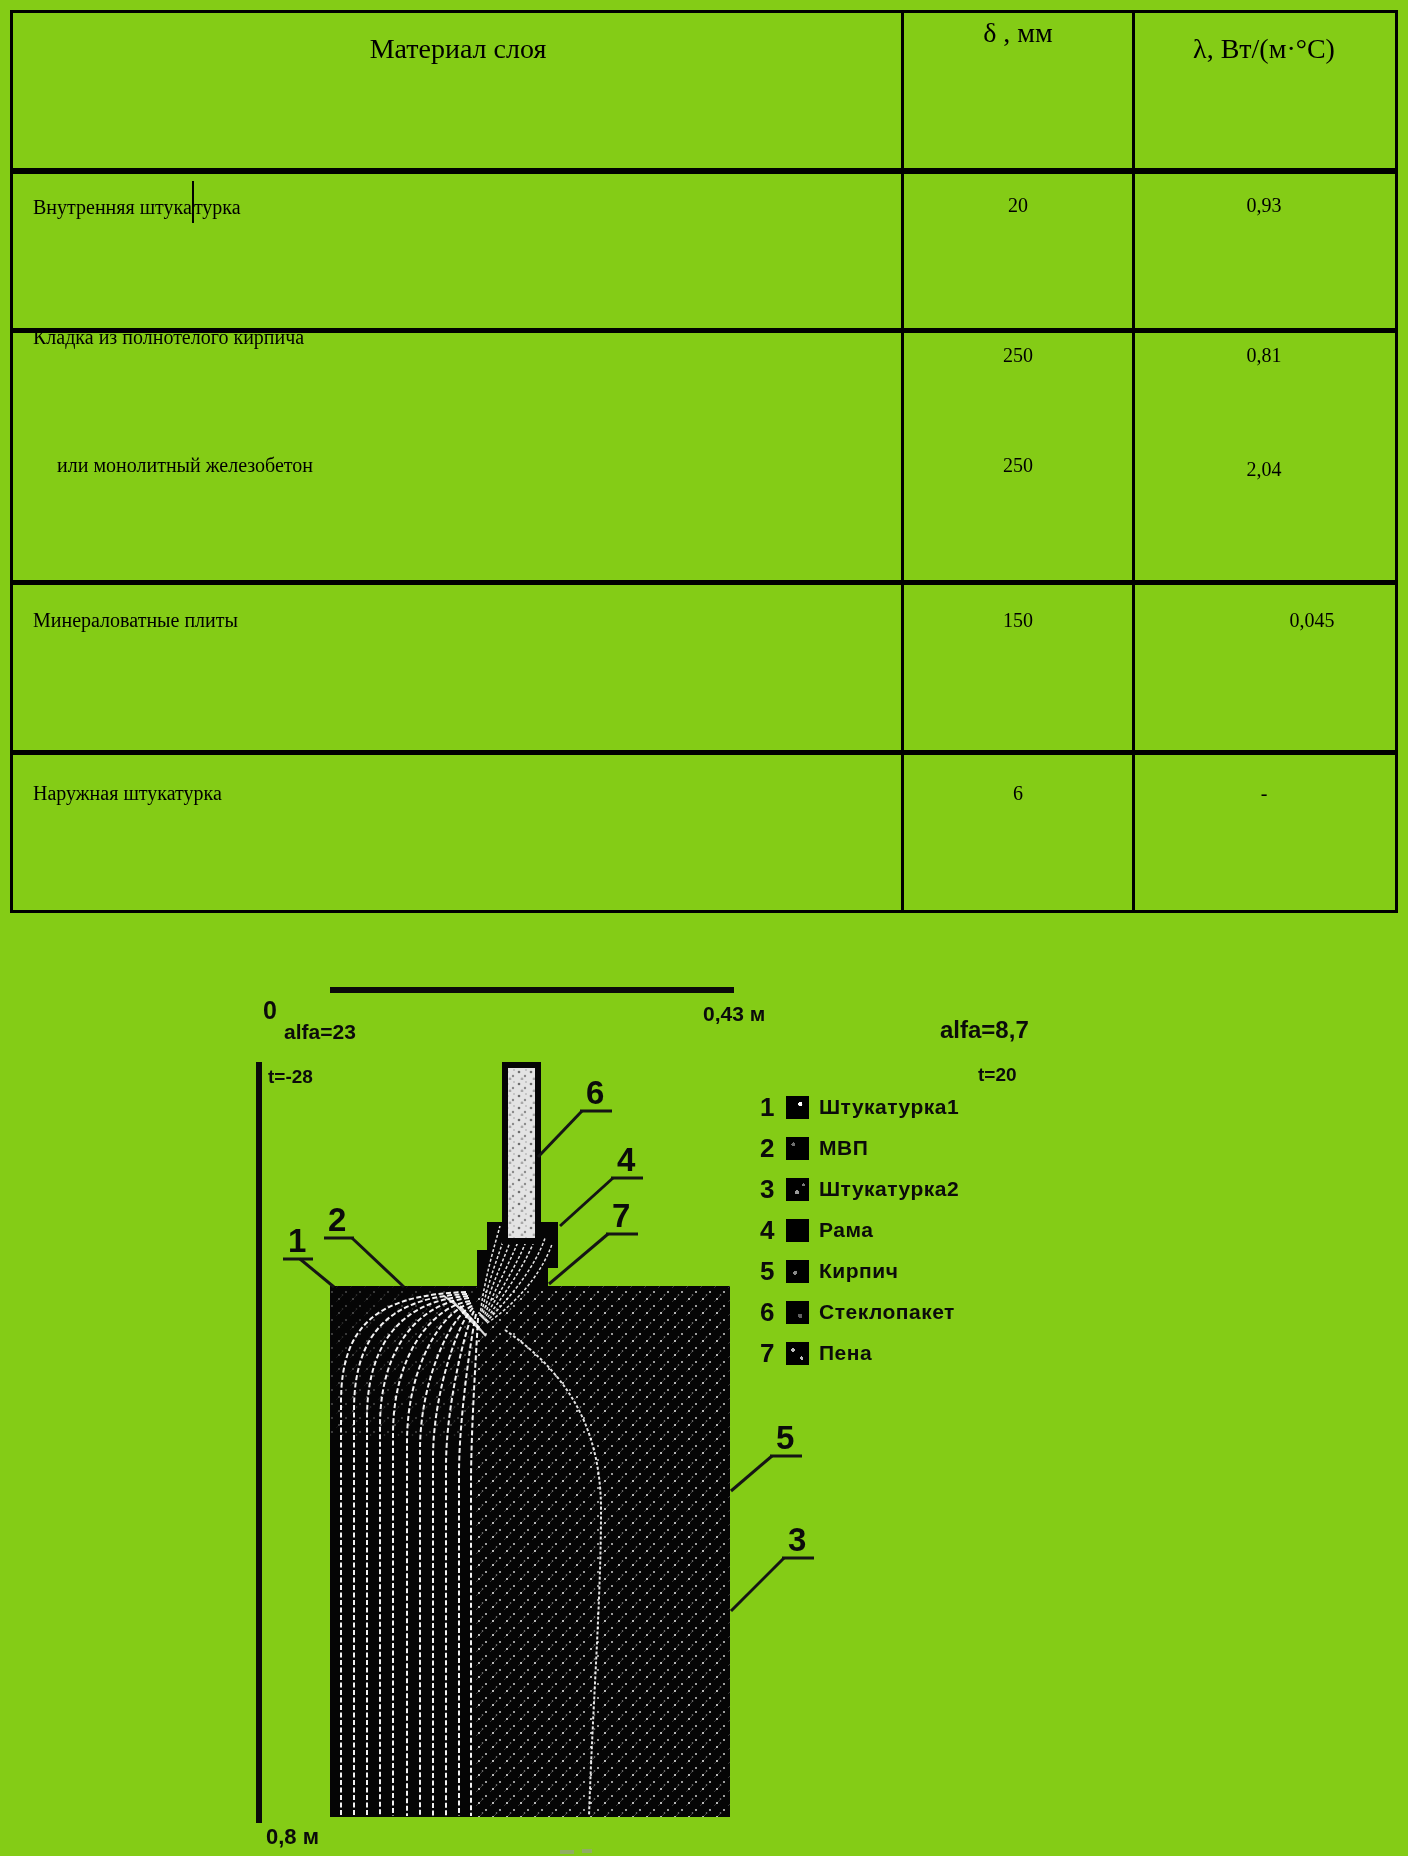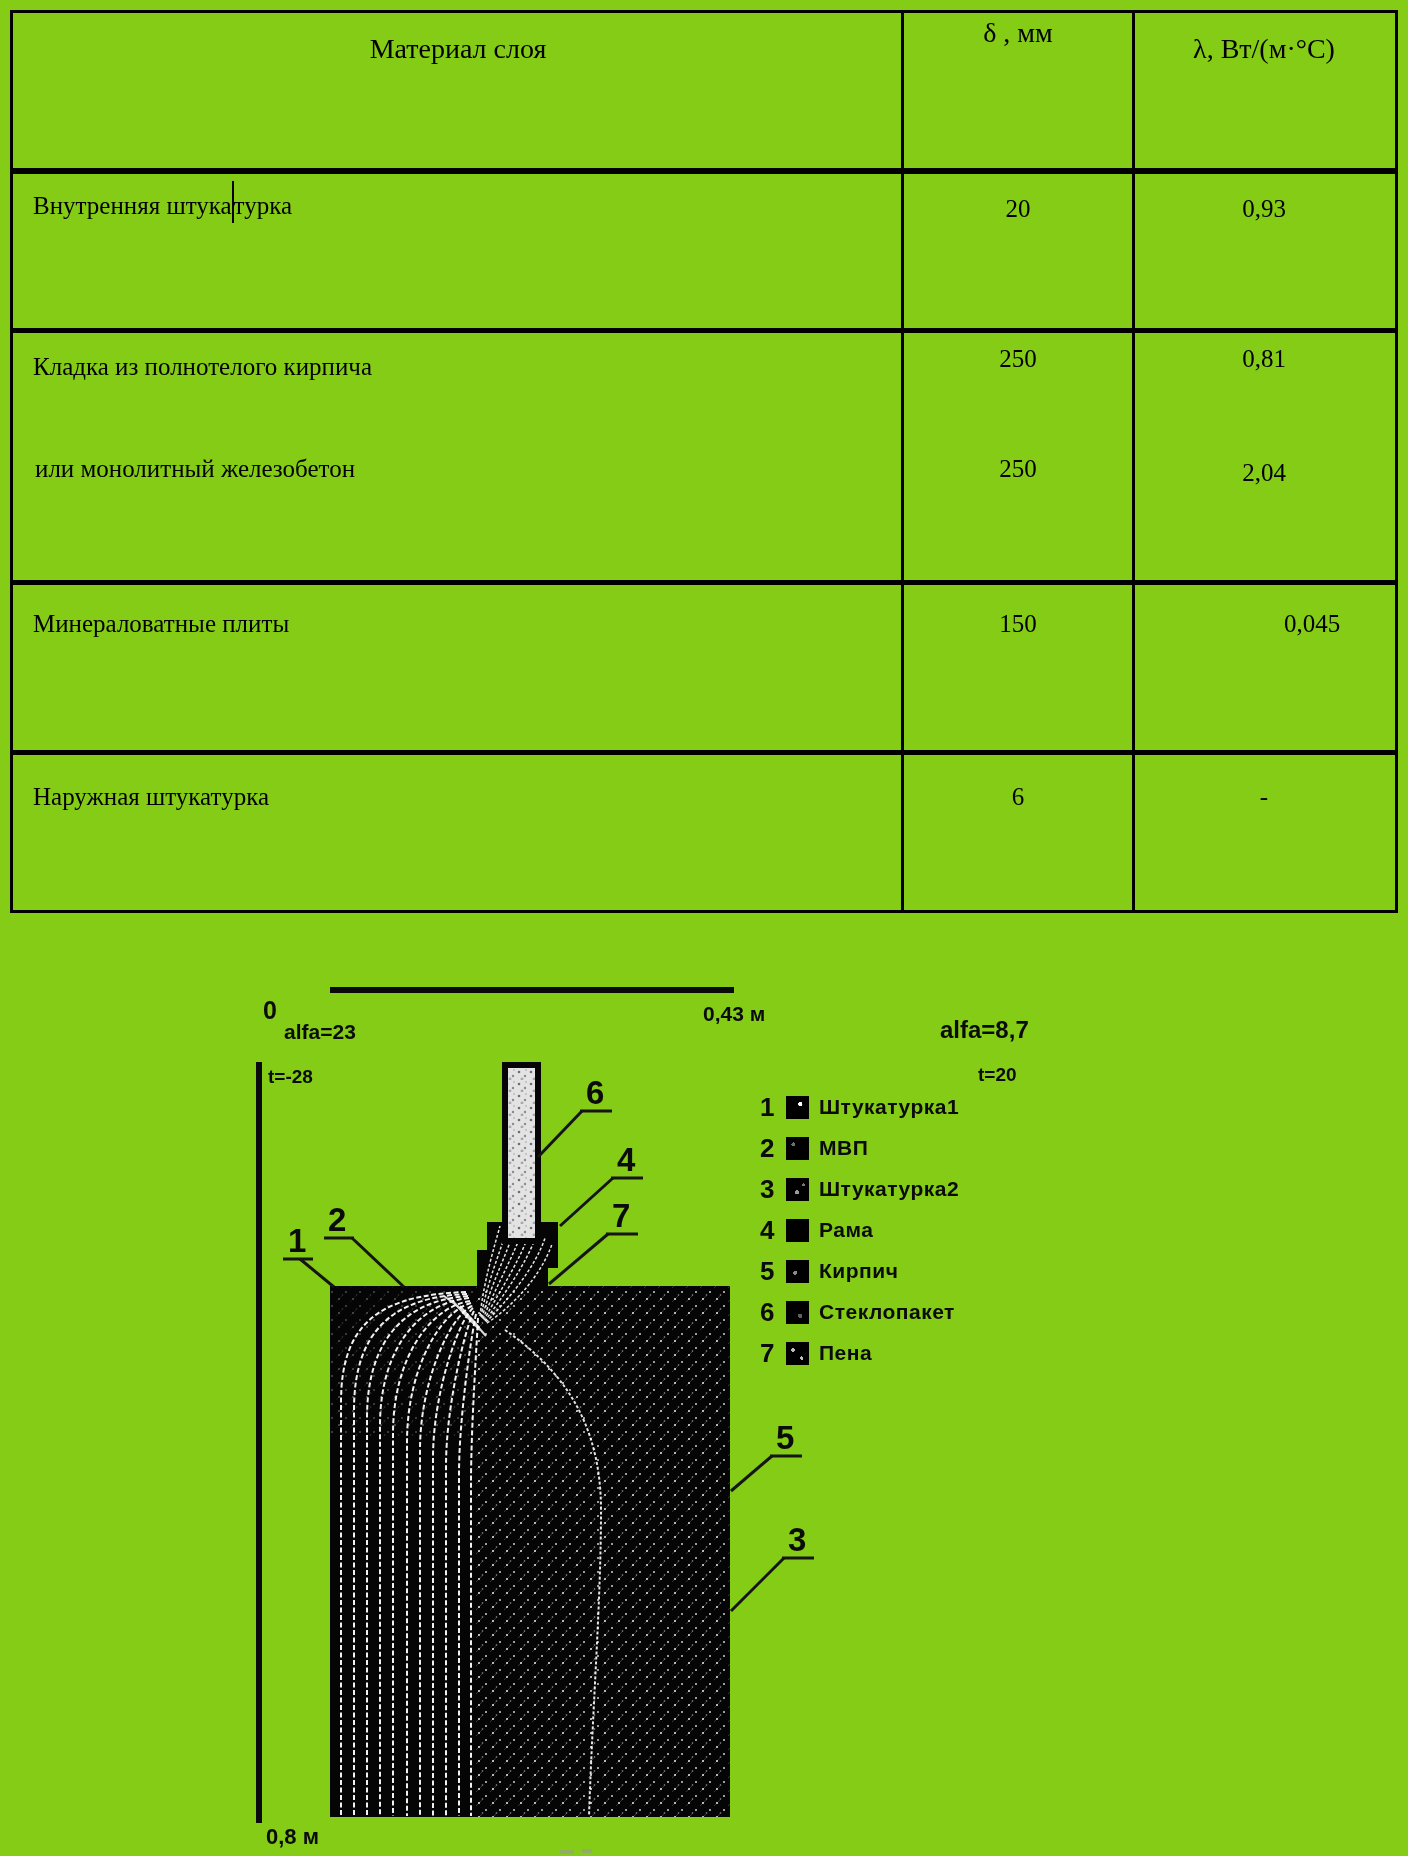--- a/index.html
+++ b/index.html
@@ -8,21 +8,21 @@
 
   
   .tbl{position:absolute;left:10px;top:10px;width:1382px;height:897px;border:3px solid #000;}
   .vline{position:absolute;top:0;bottom:0;width:3px;background:#000;}
   .v1{left:888px;} .v2{left:1119px;}
   .hline{position:absolute;left:0;right:0;height:5px;background:#000;}
   .hsep1{top:155px;height:6px;}
   .hsep2{top:315px;}
   .hsep3{top:567px;}
   .hsep4{top:737px;}
-  .cell{position:absolute;font-size:25px;line-height:1.25;}
+  .cell{position:absolute;font-size:20px;line-height:1.25;}
   .c-mat{left:20px;width:850px;text-align:left;}
   .c-th {left:891px;width:228px;text-align:center;}
   .c-la {left:1122px;width:258px;text-align:center;}
   .hdr{font-size:28px;}
   .caret{display:inline-block;width:0;height:42px;border-left:2px solid #000;vertical-align:-9px;}
 
   
   .fig-label{position:absolute;font-family:"Liberation Sans",sans-serif;font-weight:bold;color:#0b0b0b;}
   .callout{position:absolute;font-family:"Liberation Sans",sans-serif;font-weight:bold;
            font-size:33px;color:#0b0b0b;line-height:1;}
@@ -56,25 +56,25 @@
     <div class="hline hsep4"></div>
 
     <div class="cell c-mat hdr" style="top:18px;text-align:center;">Материал слоя</div>
     <div class="cell c-th hdr" style="top:2px;">δ , мм</div>
     <div class="cell c-la hdr" style="top:18px;">λ, Вт/(м·°С)</div>
 
     <div class="cell c-mat" style="top:168px;"><span>Внутренняя штука</span><span class="caret"></span><span>турка</span></div>
     <div class="cell c-th" style="top:180px;">20</div>
     <div class="cell c-la" style="top:180px;">0,93</div>
 
-    <div class="cell c-mat" style="top:338px;">Кладка из полнотелого кирпича</div>
+    <div class="cell c-mat" style="top:312px;">Кладка из полнотелого кирпича</div>
     <div class="cell c-th" style="top:330px;">250</div>
     <div class="cell c-la" style="top:330px;">0,81</div>
 
-    <div class="cell c-mat" style="top:440px;left:22px;">или монолитный железобетон</div>
+    <div class="cell c-mat" style="top:440px;left:44px;">или монолитный железобетон</div>
     <div class="cell c-th" style="top:440px;">250</div>
     <div class="cell c-la" style="top:444px;">2,04</div>
 
     <div class="cell c-mat" style="top:595px;">Минераловатные плиты</div>
     <div class="cell c-th" style="top:595px;">150</div>
     <div class="cell c-la" style="top:595px;margin-left:48px;">0,045</div>
 
     <div class="cell c-mat" style="top:768px;">Наружная штукатурка</div>
     <div class="cell c-th" style="top:768px;">6</div>
     <div class="cell c-la" style="top:768px;">-</div>

